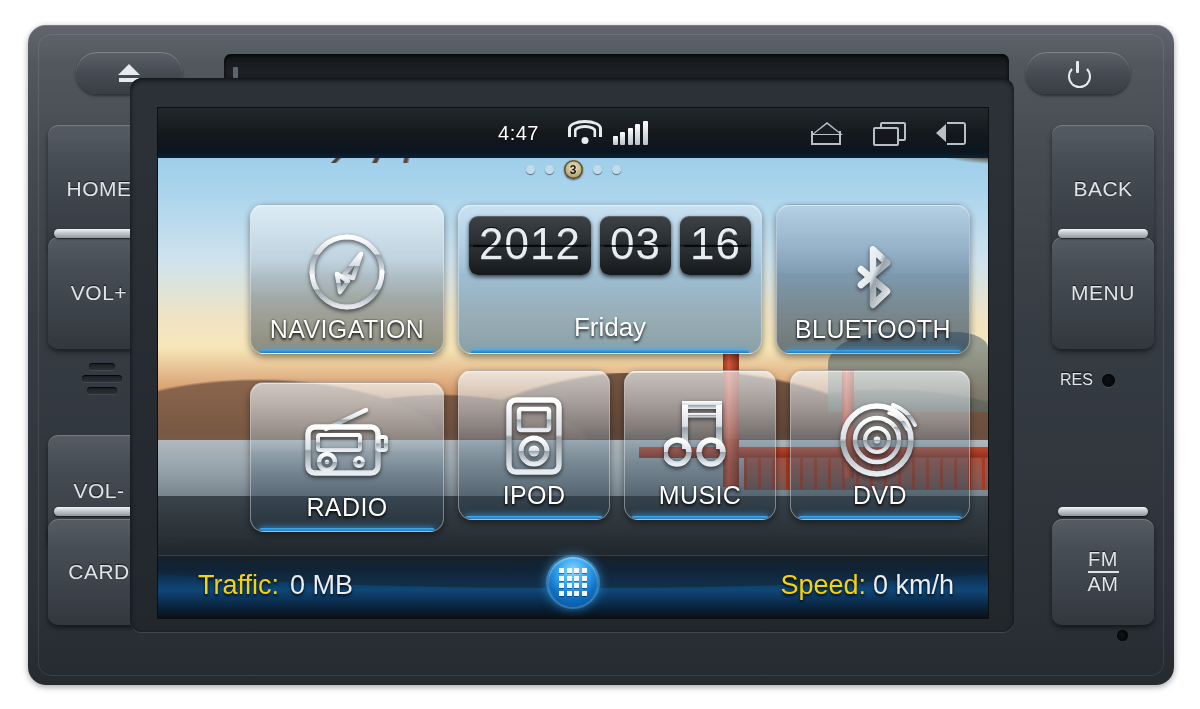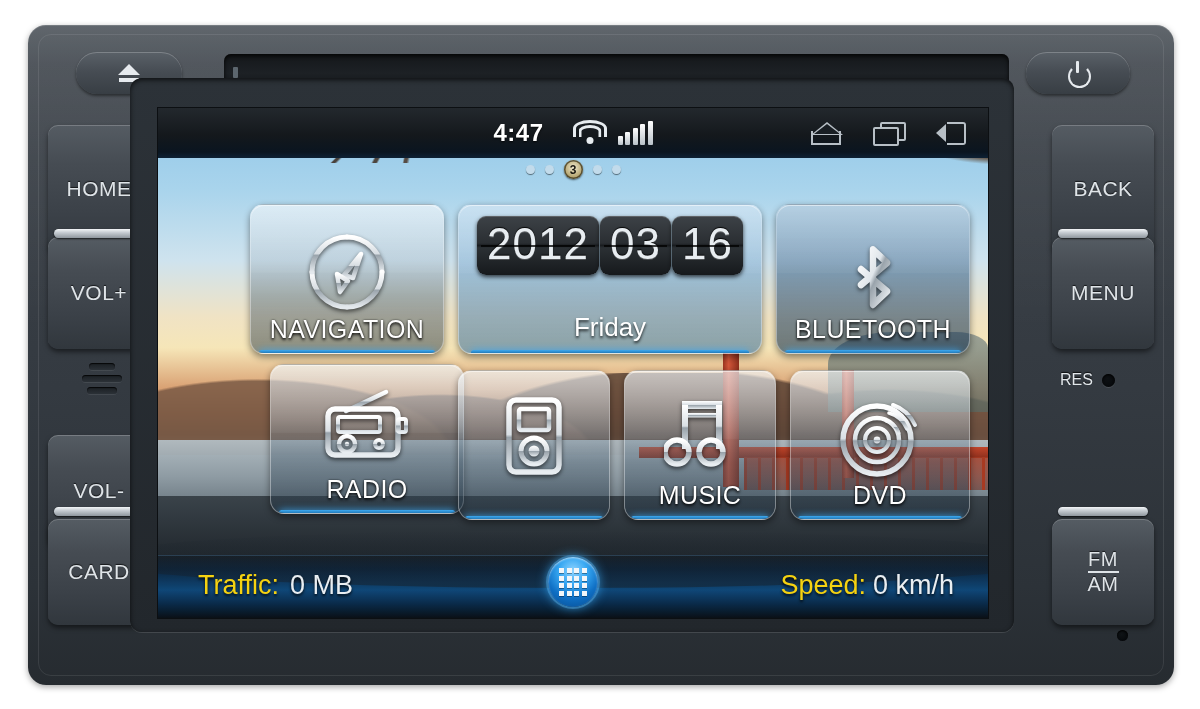--- a/index.html
+++ b/index.html
@@ -154,21 +154,21 @@
   .twigs{position:absolute;left:8%;top:6%;width:40%;height:26%;opacity:.85;
     background:
       linear-gradient(118deg,transparent 48%,#3f2d20 48.6%,#3f2d20 49.4%,transparent 50%),
       linear-gradient(102deg,transparent 55%,#4a3526 55.5%,#4a3526 56.2%,transparent 57%),
       linear-gradient(135deg,transparent 40%,#3a291d 40.5%,#3a291d 41.2%,transparent 42%);}
 
   
   .statusbar{position:absolute;left:0;top:0;width:100%;height:50px;
     background:linear-gradient(180deg,#23282d 0%,#14181c 55%,#0a1520 88%,#0d2134 100%);
     display:flex;align-items:center;justify-content:center;gap:30px;}
-  .sb-time{color:#ffffff;font-size:24px;font-weight:bold;letter-spacing:.5px;
+  .sb-time{color:#ffffff;font-size:20px;font-weight:normal;letter-spacing:.5px;
     text-shadow:0 1px 2px rgba(0,0,0,.8);}
   .sb-icons{display:flex;align-items:flex-end;gap:12px;}
   .wifi{width:32px;height:24px;position:relative;}
   .wifi i{position:absolute;left:50%;border:3px solid #e7ecf0;border-bottom:none;
     border-radius:50% 50% 0 0;transform:translateX(-50%);}
   .wifi i.a{width:28px;height:14px;bottom:8px;}
   .wifi i.b{width:17px;height:9px;bottom:8px;}
   .wifi .dot{position:absolute;left:50%;bottom:1px;width:7px;height:7px;border-radius:50%;
     background:#e7ecf0;transform:translateX(-50%);}
   .bars{display:flex;align-items:flex-end;gap:2.5px;height:24px;}
@@ -217,31 +217,31 @@
   .tile .lbl{position:absolute;bottom:9px;left:0;width:100%;text-align:center;color:#ffffff;
     font-size:25px;letter-spacing:.4px;text-shadow:0 2px 3px rgba(0,0,0,.85),0 0 2px rgba(0,0,0,.7);}
   .tile .ico{position:absolute;left:0;top:16%;width:100%;display:flex;justify-content:center;}
 
   
   .t-nav{left:92px;top:96px;width:192px;height:148px;}
   .t-date{left:300px;top:96px;width:302px;height:148px;
     background:linear-gradient(180deg,rgba(170,205,232,.52) 0%,rgba(96,150,194,.48) 45%,rgba(50,104,152,.55) 100%);}
   .t-bt{left:618px;top:96px;width:192px;height:148px;
     background:linear-gradient(180deg,rgba(108,150,186,.50) 0%,rgba(44,86,126,.52) 45%,rgba(20,46,74,.60) 100%);}
-  .t-radio{left:92px;top:256px;width:192px;height:148px;margin-left:20px;}
+  .t-radio{left:92px;top:274px;width:192px;height:148px;}
   .t-ipod{left:300px;top:262px;width:150px;height:148px;}
   .t-music{left:466px;top:262px;width:150px;height:148px;}
   .t-dvd{left:632px;top:262px;width:178px;height:148px;}
 
   
   .mi{filter:drop-shadow(0 2px 2px rgba(0,0,0,.6));}
 
   
   .flipwrap{position:absolute;left:0;top:11px;width:100%;display:flex;
-    justify-content:center;align-items:flex-end;gap:1px;}
+    justify-content:center;align-items:flex-end;gap:9px;}
   .flip{background:linear-gradient(180deg,#3d4247 0%,#2a2e32 46%,#191c1f 50%,#2b3034 54%,#16191c 100%);
     border-radius:9px;box-shadow:0 2px 4px rgba(0,0,0,.7),inset 0 1px 0 rgba(255,255,255,.18);
     color:#e8edf1;font-size:44px;letter-spacing:1px;padding:3px 10px 7px;line-height:1.12;
     text-shadow:0 -1px 1px rgba(0,0,0,.9),0 1px 0 rgba(255,255,255,.22);
     position:relative;}
   .flip:after{content:"";position:absolute;left:4px;right:4px;top:49%;height:1.5px;background:rgba(0,0,0,.75);}
   .dayname{position:absolute;bottom:10px;left:0;width:100%;text-align:center;color:#ffffff;
     font-size:26px;text-shadow:0 2px 3px rgba(0,0,0,.8);}
 
   
@@ -483,20 +483,21 @@
                 <stop offset="52%" stop-color="#98a2aa"></stop>
                   <stop offset="100%" stop-color="#e8edf1"></stop>
               </linearGradient>
             </defs>
             <rect x="6" y="5" width="50" height="72" rx="7" fill="none" stroke="url(#gI)" stroke-width="5.5"></rect>
             <rect x="16" y="14" width="30" height="21" rx="2" fill="none" stroke="url(#gI)" stroke-width="4.5"></rect>
             <circle cx="31" cy="56" r="13" fill="none" stroke="url(#gI)" stroke-width="5"></circle>
             <circle cx="31" cy="56" r="5.5" fill="url(#gI)"></circle>
           </svg>
         </span>
+        <span class="lbl">IPOD</span>
       </div>
 
       <div class="tile t-music">
         <span class="glass"></span>
         <span class="ico">
           <svg class="mi" width="72" height="80" viewBox="0 0 72 80">
             <defs>
               <linearGradient id="gN" x1="0" y1="0" x2="0" y2="1">
                 <stop offset="0" stop-color="#ffffff"></stop>
                   <stop offset="48%" stop-color="#d9dfe4"></stop>

